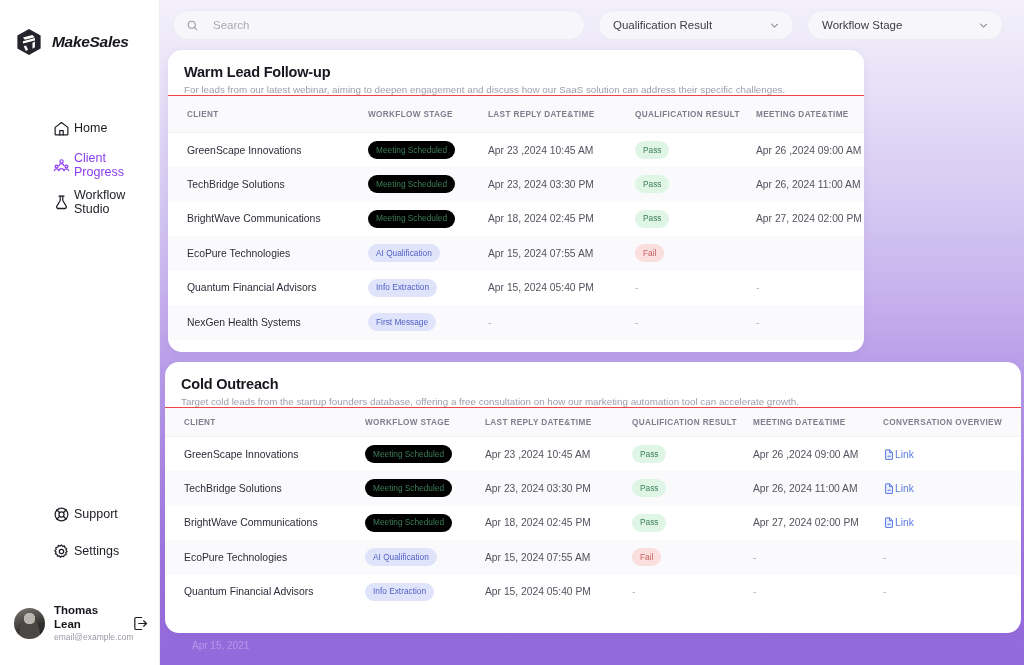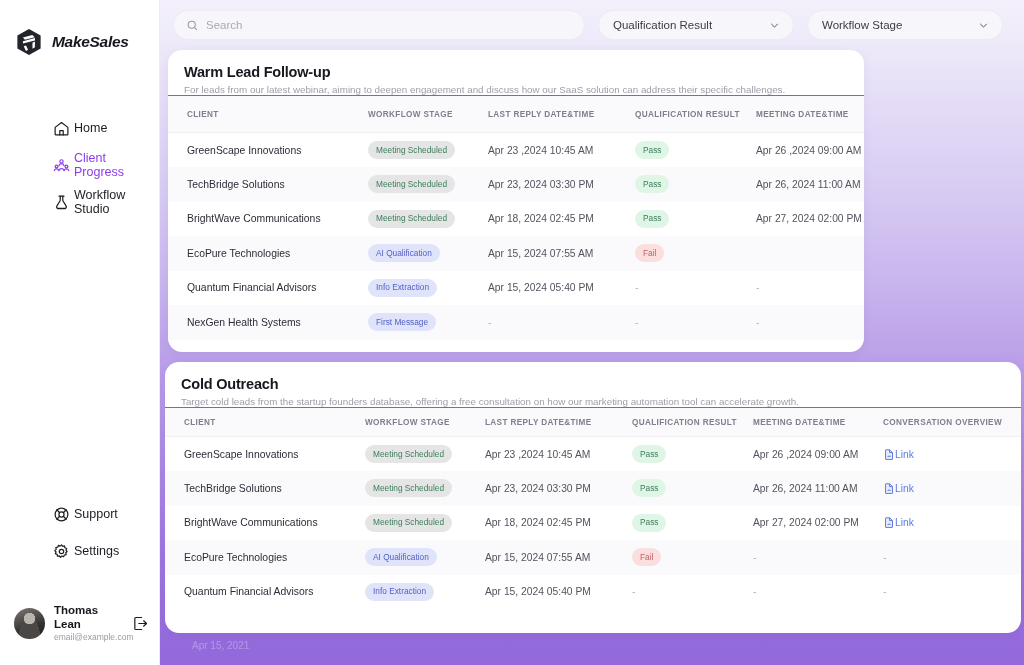--- a/index.html
+++ b/index.html
@@ -111,21 +111,21 @@
     padding: 0 22px 0 13px;
   }
   .search-box {
     flex: 0 0 412px;
     height: 30px;
     background: #f7f7fb;
     border: 1px solid #eceaf3;
     border-radius: 15px;
     display: flex;
     align-items: center;
-    gap: 7px;
+    gap: 14px;
     padding: 0 12px;
   }
   .search-box .ph { font-size: 11.5px; color: #a9a9b6; }
   .select {
     height: 30px;
     background: #f7f7fb;
     border: 1px solid #eceaf3;
     border-radius: 15px;
     display: flex;
     align-items: center;
@@ -185,21 +185,21 @@
   td.c-reply, td.c-meet { color: #53535f; }
 
   .badge {
     display: inline-block;
     border-radius: 9px;
     font-size: 8.3px;
     line-height: 1;
     padding: 4.5px 8px 5px 8px;
     white-space: nowrap;
   }
-  .b-green { background: #e5e5e5; color: #3d7d5a; }
+  .b-green { background: #000000; color: #3d7d5a; }
   .b-blue  { background: #e0e4fb; color: #5261c4; }
   .b-pass  { background: #dff6e7; color: #3d7d5a; }
   .b-fail  { background: #fbdede; color: #c26060; }
   .dash { color: #b2b2bd; }
 
   .linkcell { display: flex; align-items: center; }
   .link-text { color: #5d7ce0; font-size: 10.3px; }
   .doc-ico { width: 12px; height: 13px; flex: 0 0 12px; }
 
   

